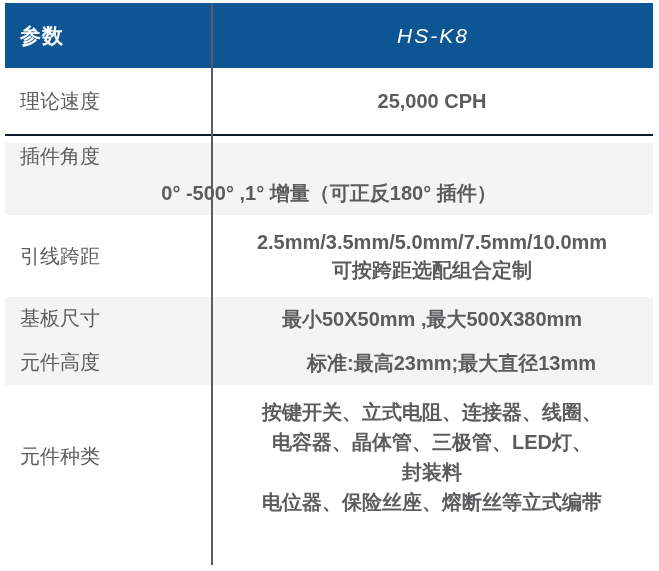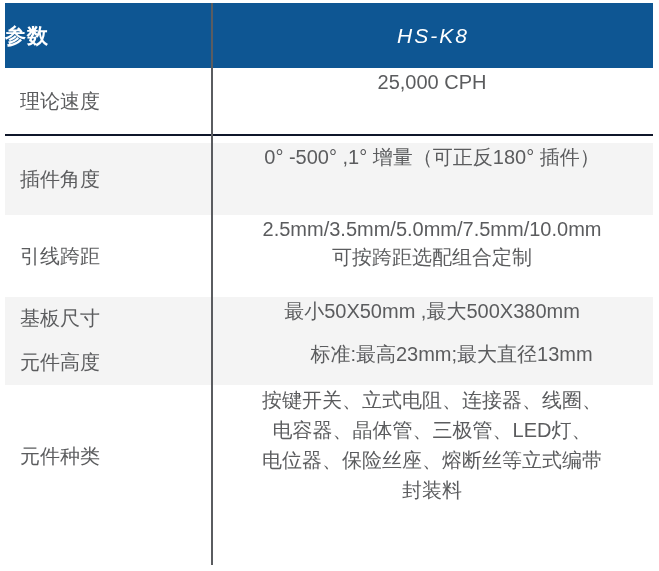--- a/index.html
+++ b/index.html
@@ -25,20 +25,21 @@
   .thead {
     display: flex;
     height: 65px;
     background: #0E5693;
     color: #ffffff;
   }
   .thead .h-left {
     width: 208px;
     display: flex;
     align-items: center;
+    padding-left: 15px;
     box-sizing: border-box;
     font-size: 21px;
     font-weight: 600;
     letter-spacing: 1px;
   }
   .thead .h-right {
     flex: 1;
     display: flex;
     align-items: center;
     justify-content: center;
@@ -60,29 +61,31 @@
     align-items: center;
     padding-left: 15px;
     box-sizing: border-box;
     font-size: 20px;
   }
   .row .value {
     flex: 1;
     display: flex;
     flex-direction: column;
     align-items: center;
+    justify-content: center;
     text-align: center;
     font-size: 20px;
     line-height: 28px;
     padding: 0 14px;
     box-sizing: border-box;
+    font-weight: bold;
   }
   .r1 { height: 66px; border-bottom: 2px solid #0f172a; }
   .gap { height: 7px; background: #ffffff; }
-  .r2 { height: 72px; }
+  .r2 { height: 72px; flex-direction: column; }
   .r3 { height: 82px; }
   .r4 { height: 43px; }
   .r5 { height: 45px; }
   .r6 { height: 45px; gap: 39px; }
   .r7 { height: 143px; }
   .r7 .value { line-height: 30px; }
   
   .col-divider {
     position: absolute;
     left: 211px;
@@ -143,19 +146,19 @@
       <div class="value">
         <div>标准:最高23mm;最大直径13mm</div>
       </div>
     </div>
 
     <div class="row r7">
       <div class="label">元件种类</div>
       <div class="value">
         <div>按键开关、立式电阻、连接器、线圈、</div>
         <div>电容器、晶体管、三极管、LED灯、</div>
+        <div>封装料</div>
         <div>电位器、保险丝座、熔断丝等立式编带</div>
-        <div>封装料</div>
       </div>
     </div>
 
   </div>
 </div>
 
 </body></html>

